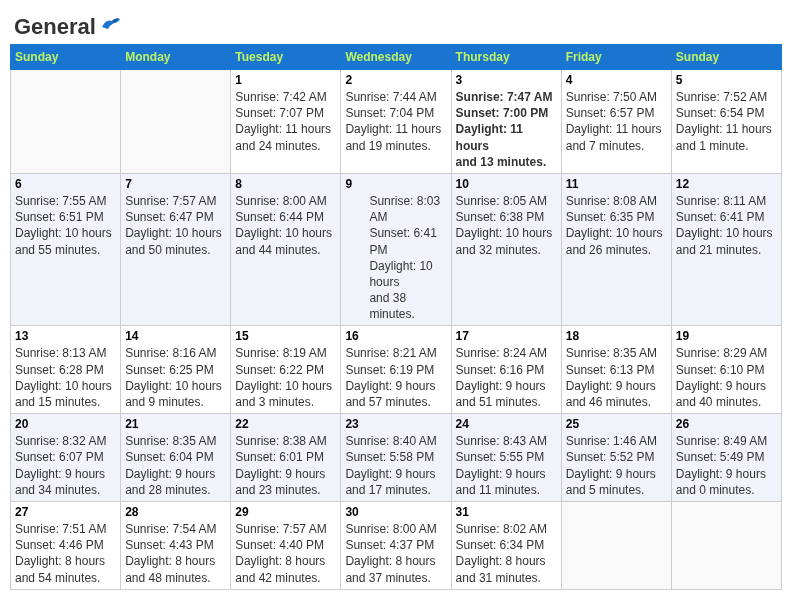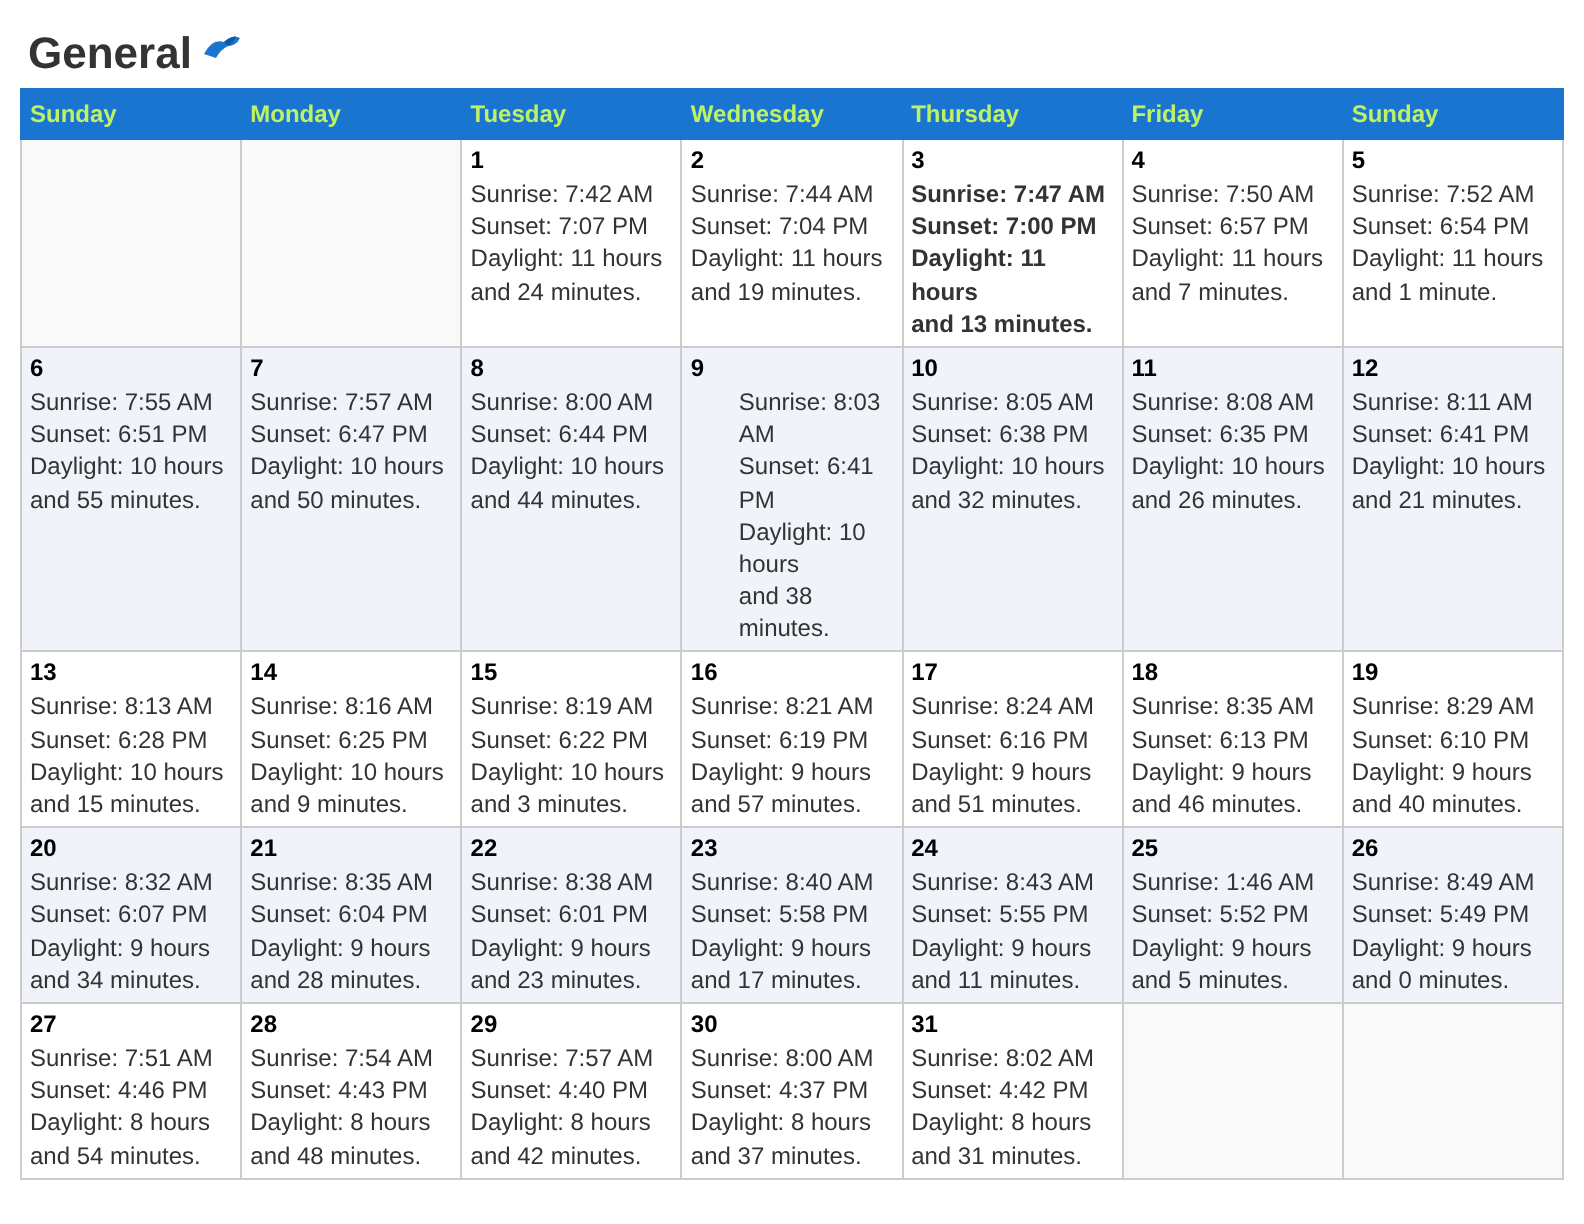--- a/index.html
+++ b/index.html
@@ -329,21 +329,21 @@
         <td>
           <span class="day-number">30</span>
           <div class="cell-text" style="white-space: pre-line;">Sunrise: 8:00 AM
 Sunset: 4:37 PM
 Daylight: 8 hours
 and 37 minutes.</div>
         </td>
         <td>
           <span class="day-number">31</span>
           <div class="cell-text" style="white-space: pre-line;">Sunrise: 8:02 AM
-Sunset: 4:42 PM
+Sunset: 6:34 PM
 Daylight: 8 hours
 and 31 minutes.</div>
         </td>
         <td class="empty-cell"></td>
         <td class="empty-cell"></td>
       </tr>
     </tbody>
 </table>
 
 </body></html>

